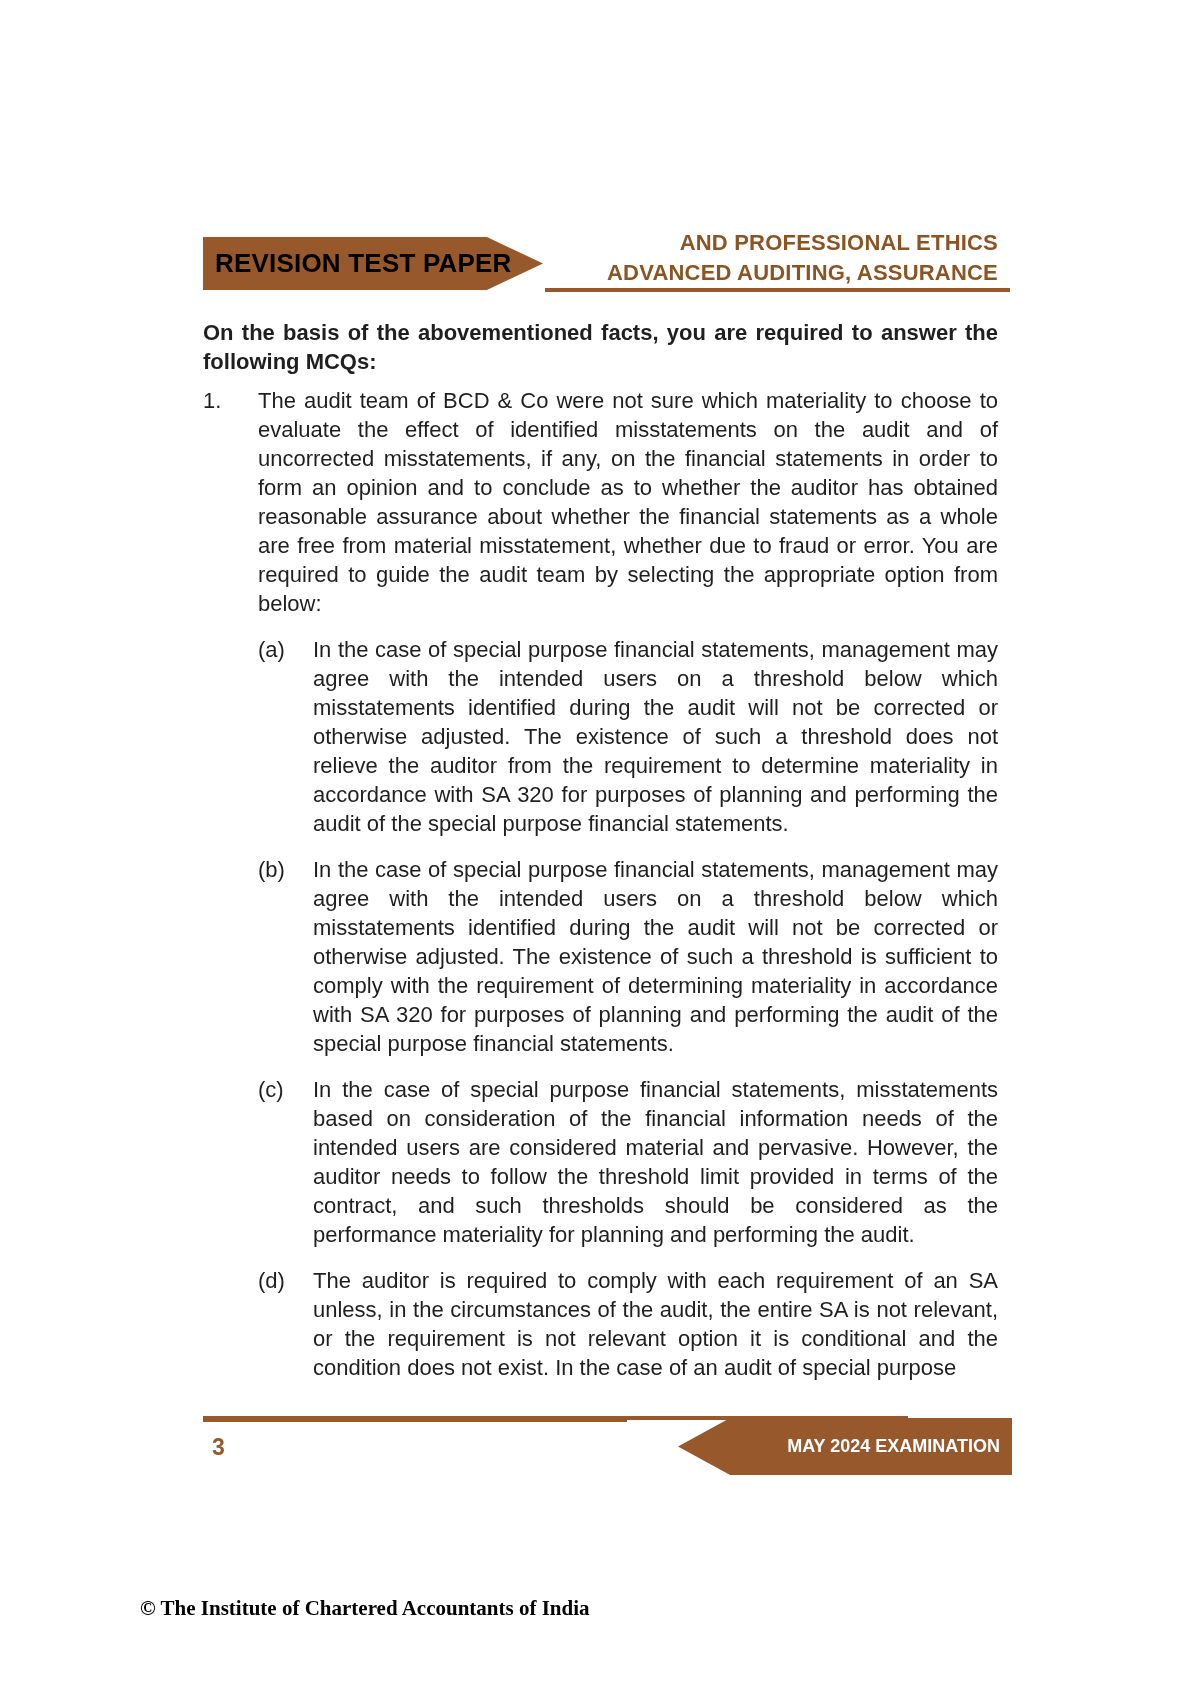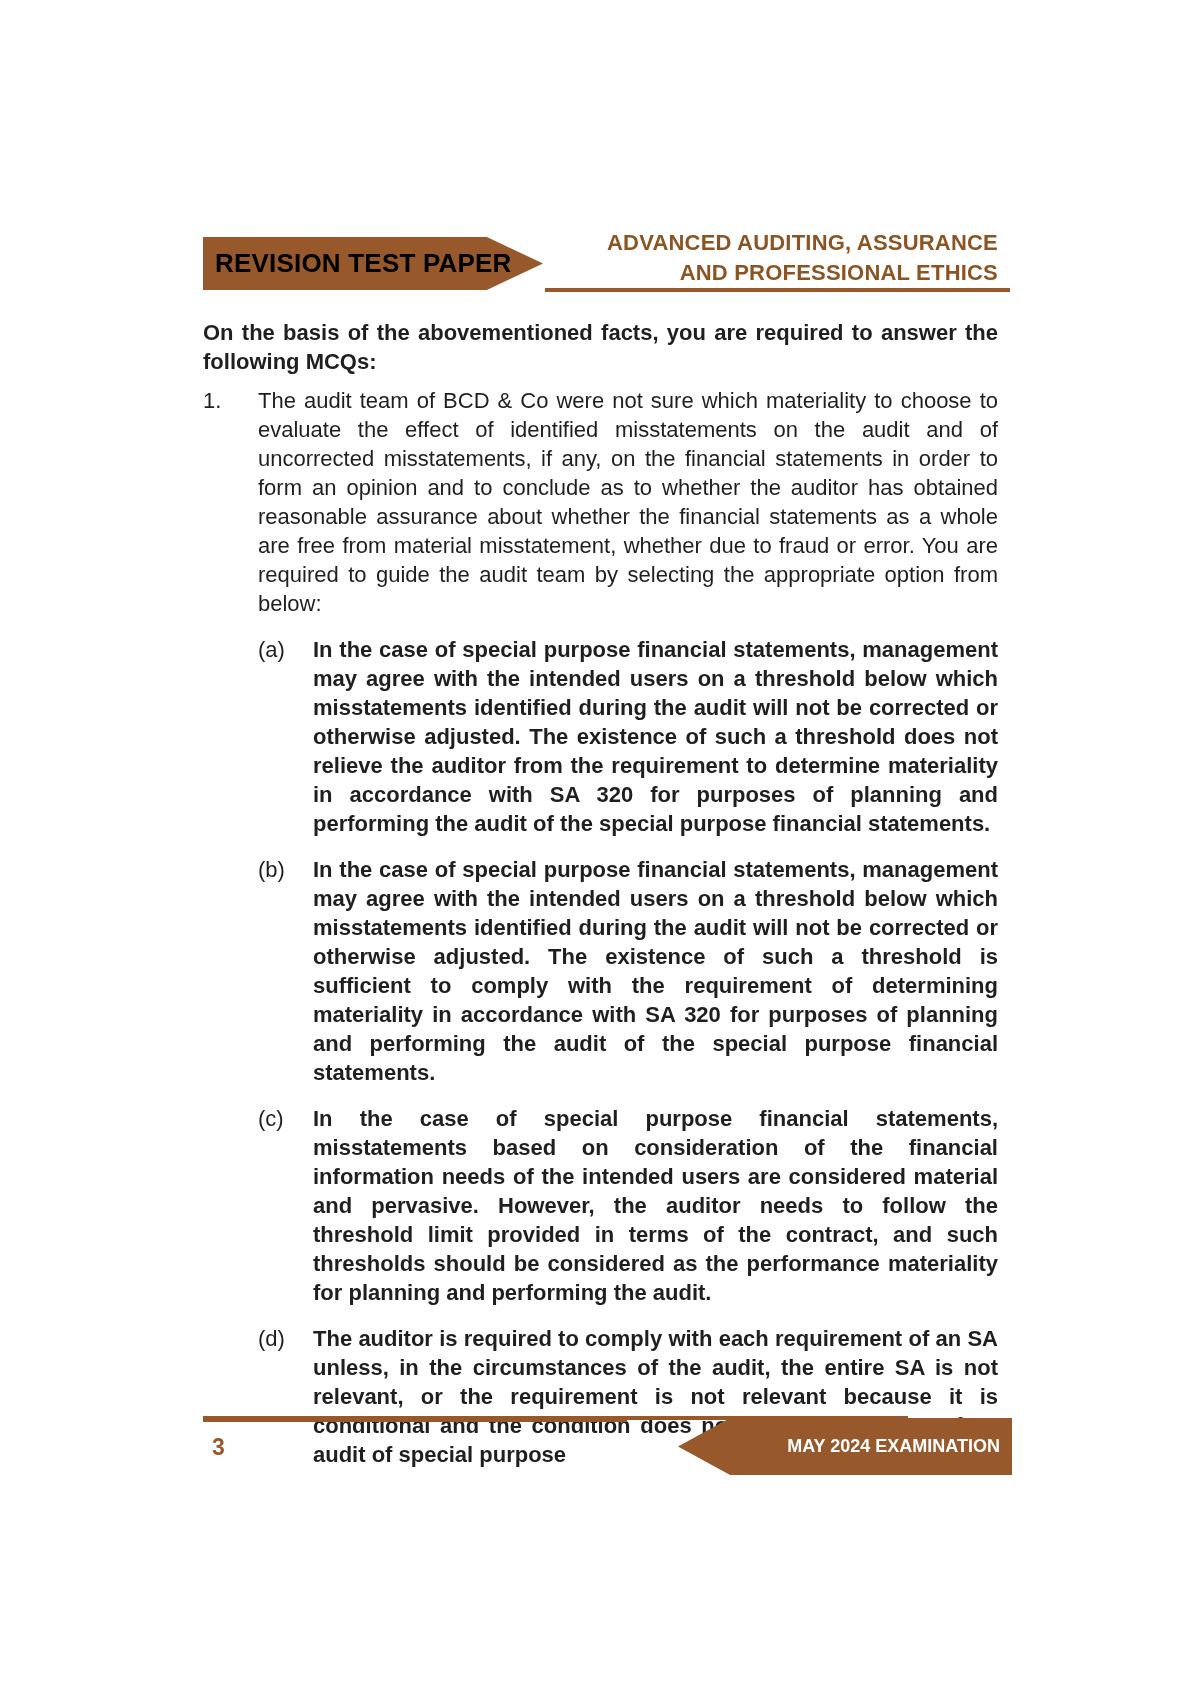--- a/index.html
+++ b/index.html
@@ -47,21 +47,21 @@
   }
   .intro{
     margin:0 0 10px 0;font-weight:bold;
     text-align:justify;text-align-last:left;
   }
   .qrow{display:flex;margin-top:8px;}
   .qnum{flex:0 0 55px;}
   .qtext{flex:1;text-align:justify;text-align-last:left;}
   .opt{display:flex;margin-top:17px;padding-left:55px;}
   .olabel{flex:0 0 55px;}
-  .otext{flex:1;text-align:justify;text-align-last:left;font-weight:bold;}
+  .otext{flex:1;text-align:justify;text-align-last:left;}
   
   .footer-rule-left{
     position:absolute;left:203px;top:1416px;width:424px;height:6px;
     background:var(--brown);
   }
   .footer-rule-right{
     position:absolute;left:627px;top:1416px;width:281px;height:4px;
     background:var(--brown);
   }
   .page-number{
@@ -88,22 +88,22 @@
 </head>
 <body>
 
 <div class="page">
 
   <header>
     <div class="rtp-banner">
       <span>REVISION TEST PAPER</span>
     </div>
     <div class="header-title">
+      <div>AND PROFESSIONAL ETHICS</div>
       <div>ADVANCED AUDITING, ASSURANCE</div>
-      <div>AND PROFESSIONAL ETHICS</div>
     </div>
     <div class="header-rule"></div>
   </header>
 
   <main class="content">
     <p class="intro">On the basis of the abovementioned facts, you are required to answer the following MCQs:</p>
 
     <div class="qrow">
       <span class="qnum">1.</span>
       <div class="qtext">The audit team of BCD &amp; Co were not sure which materiality to choose to evaluate the effect of identified misstatements on the audit and of uncorrected misstatements, if any, on the financial statements in order to form an opinion and to conclude as to whether the auditor has obtained reasonable assurance about whether the financial statements as a whole are free from material misstatement, whether due to fraud or error. You are required to guide the audit team by selecting the appropriate option from below:</div>
@@ -119,27 +119,28 @@
       <div class="otext">In the case of special purpose financial statements, management may agree with the intended users on a threshold below which misstatements identified during the audit will not be corrected or otherwise adjusted. The existence of such a threshold is sufficient to comply with the requirement of determining materiality in accordance with SA 320 for purposes of planning and performing the audit of the special purpose financial statements.</div>
     </div>
 
     <div class="opt">
       <span class="olabel">(c)</span>
       <div class="otext">In the case of special purpose financial statements, misstatements based on consideration of the financial information needs of the intended users are considered material and pervasive. However, the auditor needs to follow the threshold limit provided in terms of the contract, and such thresholds should be considered as the performance materiality for planning and performing the audit.</div>
     </div>
 
     <div class="opt">
       <span class="olabel">(d)</span>
-      <div class="otext">The auditor is required to comply with each requirement of an SA unless, in the circumstances of the audit, the entire SA is not relevant, or the requirement is not relevant because it is conditional and the condition does not exist. In the case of an audit of special purpose</div>
+      <div class="otext">The auditor is required to comply with each requirement of an SA unless, in the circumstances of the audit, the entire SA is not relevant, or the requirement is not relevant option it is conditional and the condition does not exist. In the case of an audit of special purpose</div>
     </div>
   </main>
 
   <footer>
     <div class="footer-rule-left"></div>
     <div class="footer-rule-right"></div>
     <div class="page-number">3</div>
     <div class="exam-banner">
       <span>MAY 2024 EXAMINATION</span>
     </div>
   </footer>
 
+  <div class="copyright">© The Institute of Chartered Accountants of India</div>
 
 </div>
 
 </body></html>

